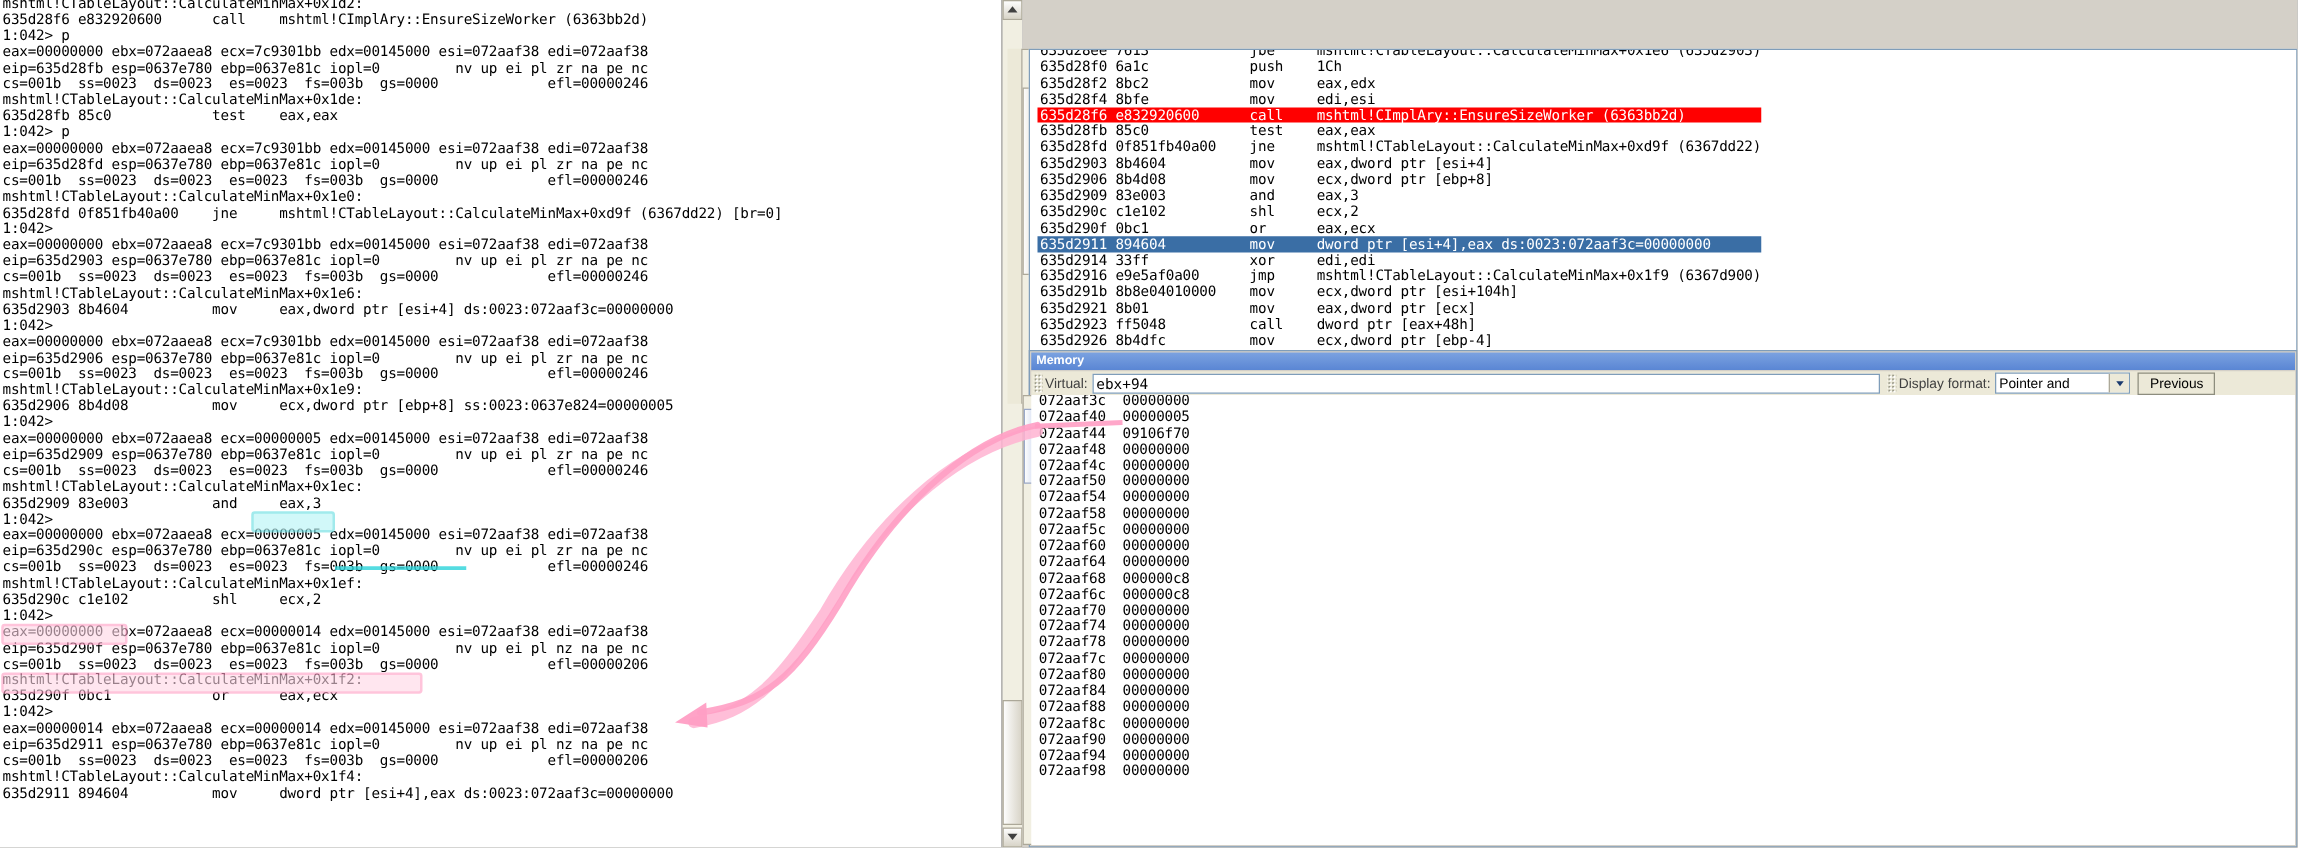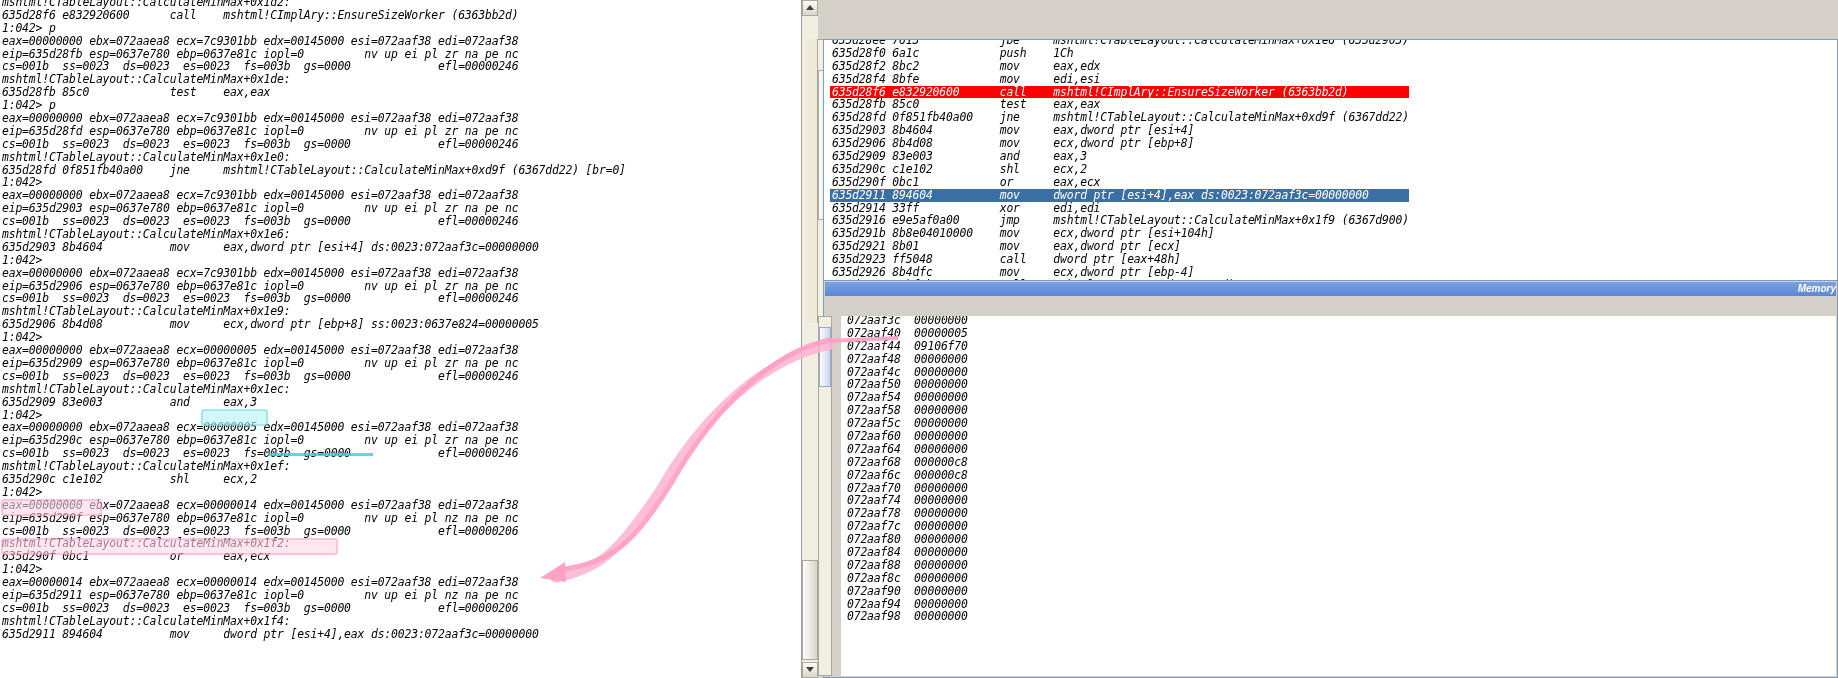--- a/index.html
+++ b/index.html
@@ -1,17 +1,17 @@
 <!DOCTYPE html>
 <html><head>
 <meta charset="utf-8">
 <style>
   html,body{margin:0;padding:0;background:#fff;}
   body{width:1838px;height:678px;overflow:hidden;font-family:"DejaVu Sans Mono",monospace;}
-  .app{position:relative;width:1838px;height:678px;background:#404040;font-style:italic;}
+  .app{position:relative;width:1838px;height:678px;background:#404040;}
 
   
   .cmd-window{position:absolute;left:0;top:0;width:818px;height:678px;background:#ffffff;
               border-right:1px solid #808080;overflow:hidden;}
   .cmd-text{position:absolute;left:2px;top:-4px;width:800px;
             font-family:"DejaVu Sans Mono",monospace;font-size:11.4px;line-height:12.9px;
             color:#000;white-space:pre;letter-spacing:-0.15px;}
   .cmd-line{height:12.9px;white-space:pre;}
   .cmd-scroll{position:absolute;right:0;top:0;width:16px;height:678px;background:#f1efe2;
               border-left:1px solid #a0a0a0;}
@@ -47,42 +47,42 @@
       border:1px solid #aca899;box-sizing:border-box;}
   .disasm-scroll .thumb2{position:absolute;left:0;top:30px;width:12px;height:150px;
       background:linear-gradient(90deg,#fdfdfd,#dedace);border:1px solid #aca899;box-sizing:border-box;}
   .disasm-gutter{position:absolute;left:-12px;top:-6px;width:12px;bottom:4px;background:#ece9d8;}
 
   
   .memory{position:absolute;left:5px;top:280px;width:1015px;height:398px;background:#d4d0c8;
           border:1px solid #7f9db9;box-sizing:border-box;}
   .mem-title{position:absolute;left:1px;top:1px;right:1px;height:14px;
     background:linear-gradient(#7ba2e0,#5a86d4);color:#ffffff;font-family:"Liberation Sans",sans-serif;
-    font-size:10px;font-weight:bold;padding:1px 0 0 4px;box-sizing:border-box;letter-spacing:0px;text-align:right;}
+    font-size:10px;font-weight:bold;padding:1px 0 0 4px;box-sizing:border-box;letter-spacing:0px;}
   .mem-toolbar{position:absolute;left:1px;top:16px;right:1px;height:19px;background:#ece9d8;
     display:flex;align-items:center;font-family:"Liberation Sans",sans-serif;font-size:11px;}
   .grip{width:7px;height:15px;margin:0 2px 0 2px;
     background-image:radial-gradient(#fff 40%,transparent 41%),radial-gradient(#9a9a8a 40%,transparent 41%);
     background-size:3px 3px;background-position:1px 1px,0 0;}
   .tb-label{color:#404040;margin-right:4px;font-size:11px;}
   .mem-input{flex:0 0 630px;height:16px;background:#fff;border:1px solid #7f9db9;
      font-family:"DejaVu Sans Mono",monospace;font-size:11.5px;color:#000;padding:0 2px;
      box-sizing:border-box;line-height:15px;}
   .sel-wrap{display:flex;align-items:center;margin-left:4px;}
   .mem-select{width:108px;height:17px;background:#fff;border:1px solid #7f9db9;
      font-family:"Liberation Sans",sans-serif;font-size:11px;color:#000;display:flex;
      align-items:center;padding-left:2px;box-sizing:border-box;position:relative;}
   .mem-select .dd{position:absolute;right:0;top:0;width:15px;height:15px;background:#ece9d8;
      border-left:1px solid #aca899;display:flex;align-items:center;justify-content:center;}
   .chev{width:0;height:0;border-left:3px solid transparent;border-right:3px solid transparent;
      border-top:4px solid #1a3a6e;}
   .prev-btn{margin-left:6px;width:62px;height:18px;background:#ece9d8;border:1px solid #8d8d7e;
      font-family:"Liberation Sans",sans-serif;font-size:11px;color:#000;display:flex;
      align-items:center;justify-content:center;box-sizing:border-box;}
-  .mem-body{position:absolute;left:1px;top:35px;right:1px;bottom:1px;background:#ffffff;overflow:hidden;margin-left:16px;}
+  .mem-body{position:absolute;left:1px;top:35px;right:1px;bottom:1px;background:#ffffff;overflow:hidden;}
   .mem-text{position:absolute;left:6px;top:-2px;font-family:"DejaVu Sans Mono",monospace;
      font-size:11.4px;line-height:12.9px;color:#000;white-space:pre;letter-spacing:-0.15px;}
   .ml{height:12.9px;white-space:pre;}
   .mem-scroll{position:absolute;left:-6px;top:35px;width:14px;bottom:1px;background:#f1efe2;
      border:1px solid #aca899;box-sizing:border-box;}
   .mem-scroll .thumb3{position:absolute;left:0;top:10px;width:12px;height:60px;
      background:linear-gradient(90deg,#fdfdfd,#c8d4ef);border:1px solid #9aa9c9;box-sizing:border-box;}
   .mem-left-strip{position:absolute;left:0;top:35px;width:6px;bottom:1px;background:#ece9d8;}
 
   
@@ -120,20 +120,36 @@
         <div class="thumb2"></div>
       </div>
       <div class="disasm-inner">
         <div class="disasm-text" id="disasm-text"><div class="dl">635d28ee 7613            jbe     mshtml!CTableLayout::CalculateMinMax+0x1e6 (635d2903)</div><div class="dl">635d28f0 6a1c            push    1Ch</div><div class="dl">635d28f2 8bc2            mov     eax,edx</div><div class="dl">635d28f4 8bfe            mov     edi,esi</div><div class="dl bp">635d28f6 e832920600      call    mshtml!CImplAry::EnsureSizeWorker (6363bb2d)</div><div class="dl">635d28fb 85c0            test    eax,eax</div><div class="dl">635d28fd 0f851fb40a00    jne     mshtml!CTableLayout::CalculateMinMax+0xd9f (6367dd22)</div><div class="dl">635d2903 8b4604          mov     eax,dword ptr [esi+4]</div><div class="dl">635d2906 8b4d08          mov     ecx,dword ptr [ebp+8]</div><div class="dl">635d2909 83e003          and     eax,3</div><div class="dl">635d290c c1e102          shl     ecx,2</div><div class="dl">635d290f 0bc1            or      eax,ecx</div><div class="dl cur">635d2911 894604          mov     dword ptr [esi+4],eax ds:0023:072aaf3c=00000000</div><div class="dl">635d2914 33ff            xor     edi,edi</div><div class="dl">635d2916 e9e5af0a00      jmp     mshtml!CTableLayout::CalculateMinMax+0x1f9 (6367d900)</div><div class="dl">635d291b 8b8e04010000    mov     ecx,dword ptr [esi+104h]</div><div class="dl">635d2921 8b01            mov     eax,dword ptr [ecx]</div><div class="dl">635d2923 ff5048          call    dword ptr [eax+48h]</div><div class="dl">635d2926 8b4dfc          mov     ecx,dword ptr [ebp-4]</div><div class="dl">635d2929 e8bf6b0900      call    mshtml!SameScope (636694ed)</div><div class="dl">635d292e 50              push    eax</div><div class="dl">635d292f 8bc1            mov     eax,ecx</div><div class="dl">635d2931 e83de60700      call    mshtml!CTreeNode::GetParaFormat (63650f73)</div></div>
       </div>
     </div>
 
     <div class="memory">
       <div class="mem-title">Memory</div>
 
+      <div class="mem-toolbar">
+        <div class="grip"></div>
+        <span class="tb-label">Virtual:</span>
+        <div class="mem-input">ebx+94</div>
+        <div class="sel-wrap">
+          <div class="grip"></div>
+          <span class="tb-label">Display format:</span>
+          <div class="mem-select">
+            <span>Pointer and</span>
+            <span class="dd">
+                <i class="chev"></i>
+              </span>
+          </div>
+          <div class="prev-btn">Previous</div>
+        </div>
+      </div>
 
       <div class="mem-left-strip"></div>
       <div class="mem-scroll">
         <div class="thumb3"></div>
       </div>
       <div class="mem-body">
         <div class="mem-text" id="mem-text"><div class="ml">072aaf3c  00000000</div><div class="ml">072aaf40  00000005</div><div class="ml">072aaf44  09106f70</div><div class="ml">072aaf48  00000000</div><div class="ml">072aaf4c  00000000</div><div class="ml">072aaf50  00000000</div><div class="ml">072aaf54  00000000</div><div class="ml">072aaf58  00000000</div><div class="ml">072aaf5c  00000000</div><div class="ml">072aaf60  00000000</div><div class="ml">072aaf64  00000000</div><div class="ml">072aaf68  000000c8</div><div class="ml">072aaf6c  000000c8</div><div class="ml">072aaf70  00000000</div><div class="ml">072aaf74  00000000</div><div class="ml">072aaf78  00000000</div><div class="ml">072aaf7c  00000000</div><div class="ml">072aaf80  00000000</div><div class="ml">072aaf84  00000000</div><div class="ml">072aaf88  00000000</div><div class="ml">072aaf8c  00000000</div><div class="ml">072aaf90  00000000</div><div class="ml">072aaf94  00000000</div><div class="ml">072aaf98  00000000</div></div>
       </div>
     </div>
   </div>

